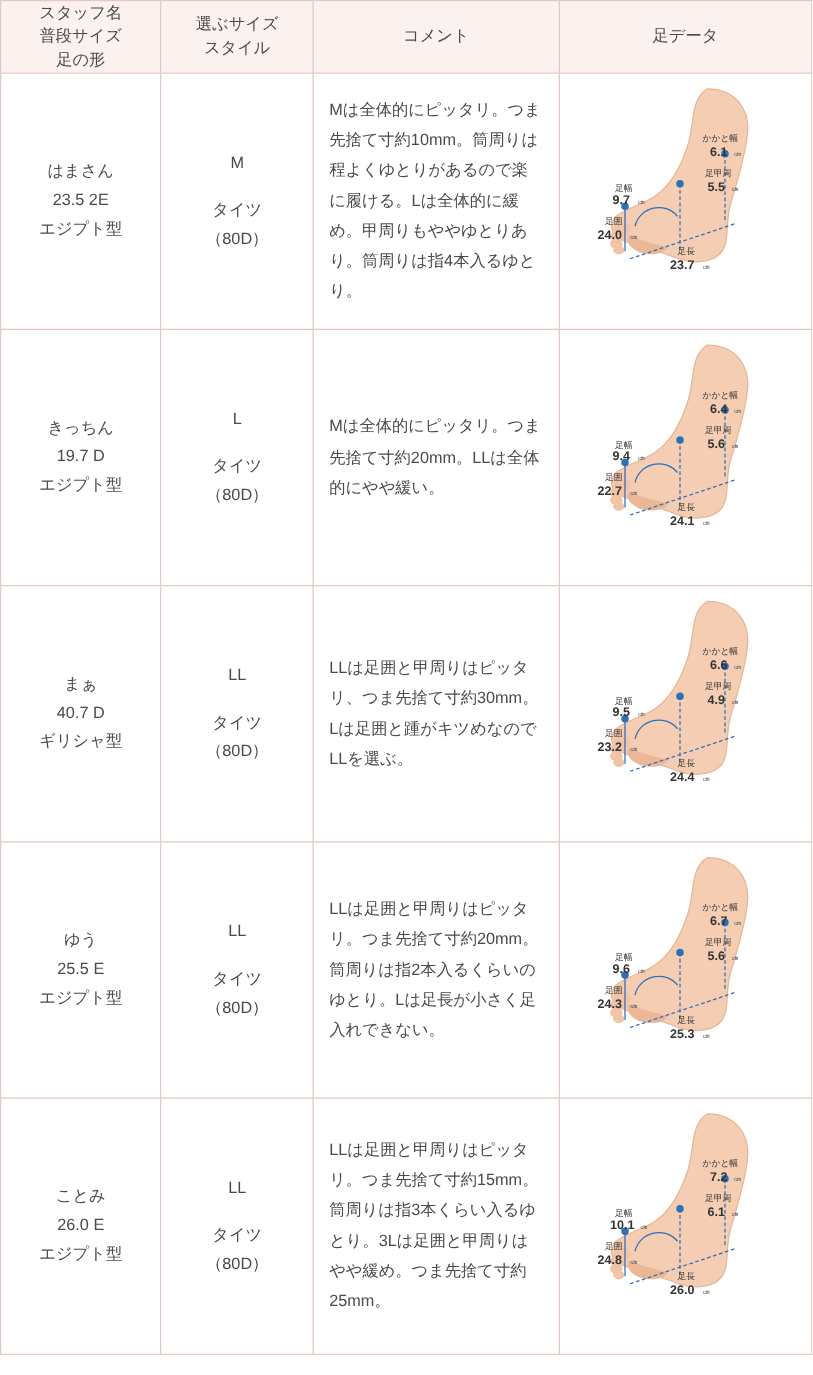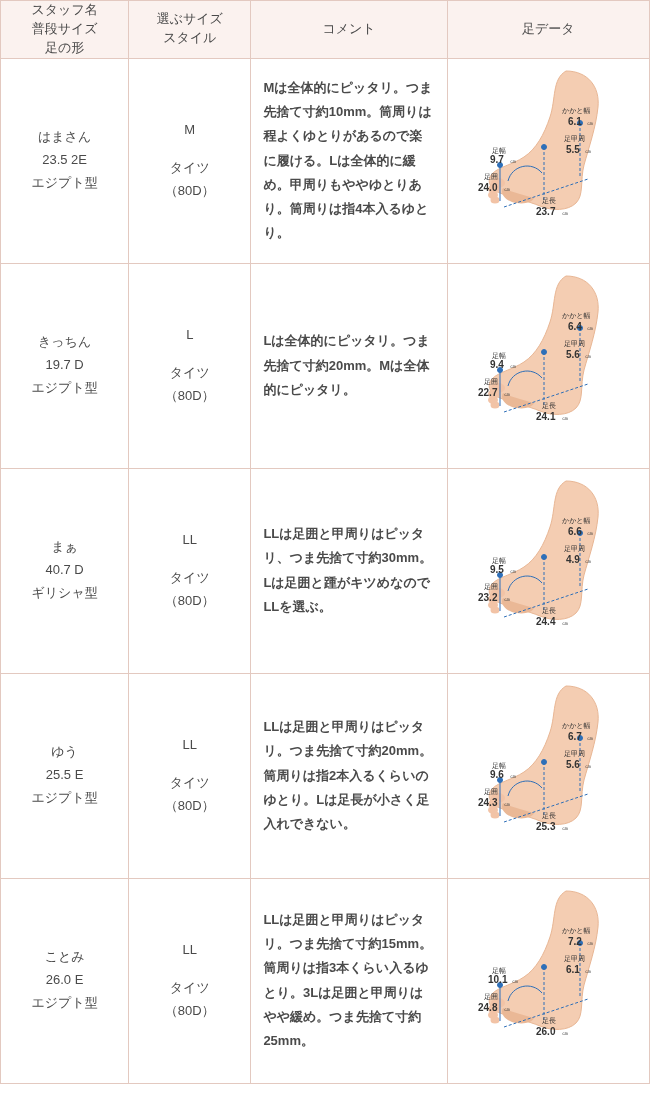--- a/index.html
+++ b/index.html
@@ -56,21 +56,20 @@
   .size-style { display: block; }
   .size-denier { display: block; }
 
   td.comment-cell {
     font-size: 13px;
     line-height: 1.85;
     color: #4a4a4a;
     padding: 10px 12px;
     text-align: left;
     vertical-align: middle;
-    font-weight: bold;
   }
   td.data-cell {
     padding: 0;
     text-align: center;
     vertical-align: middle;
     height: 204px;
   }
   .foot-wrap {
     position: relative;
     width: 200px;
@@ -173,21 +172,21 @@
       <td class="staff-cell">
         <div>きっちん</div>
         <div>19.7 D</div>
         <div>エジプト型</div>
       </td>
       <td class="size-cell">
         <span class="size-main">L</span>
         <span class="size-style">タイツ</span>
         <span class="size-denier">（80D）</span>
       </td>
-      <td class="comment-cell">Lは全体的にピッタリ。つま先捨て寸約20mm。Mは全体的にピッタリ。</td>
+      <td class="comment-cell">Mは全体的にピッタリ。つま先捨て寸約20mm。LLは全体的にやや緩い。</td>
       <td class="data-cell">
         <div class="foot-wrap">
           <svg width="200" height="200" viewBox="0 0 200 200">
             <g>
               <path d="M118 10 C140 10 152 26 150 46 C148 66 141 86 136 104 C132 120 136 134 128 142 C120 150 104 150 92 145 C80 140 62 136 52 132 C42 128 38 120 44 113 C50 106 64 104 76 96 C88 88 96 74 102 56 C108 38 104 18 118 10 Z" fill="#f4cdb2" stroke="#e8b694" stroke-width="1"></path>
               <path d="M55 127 C62 131 76 134 86 137 C84 142 74 144 64 141 C56 138 52 132 55 127 Z" fill="#eab896"></path>
               <ellipse cx="50" cy="122" rx="7" ry="5" fill="#f2c3a6"></ellipse>
               <ellipse cx="46" cy="128" rx="6" ry="4.5" fill="#f2c3a6"></ellipse>
               <ellipse cx="45" cy="134" rx="5" ry="4" fill="#f2c3a6"></ellipse>
               <ellipse cx="47" cy="139" rx="4.5" ry="3.5" fill="#f2c3a6"></ellipse>

